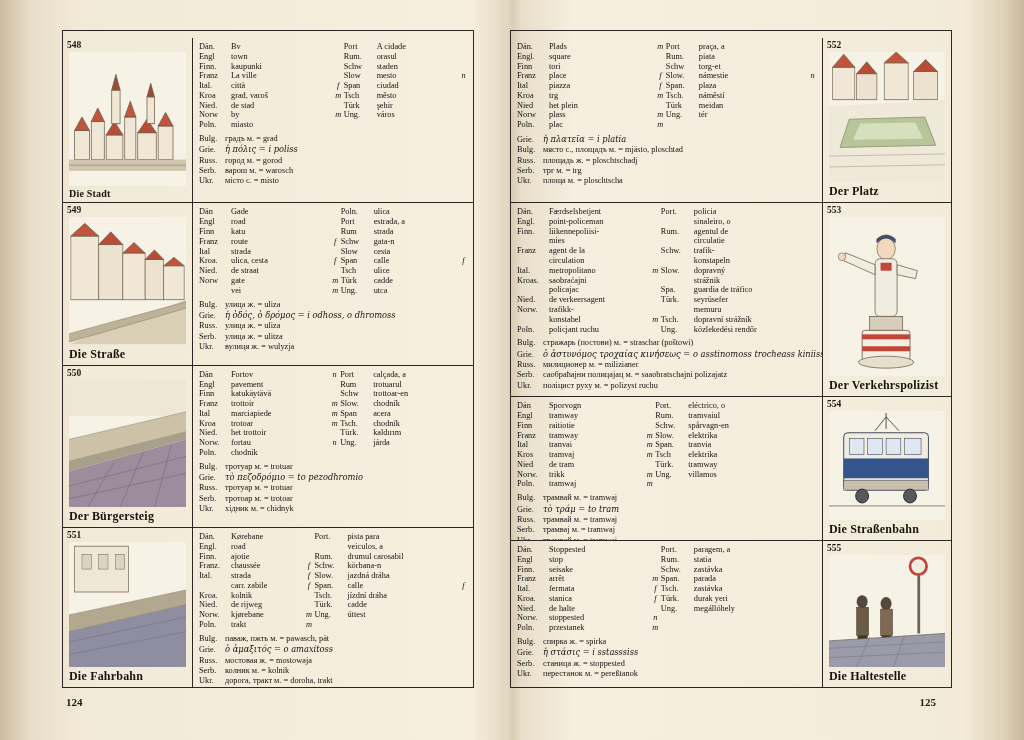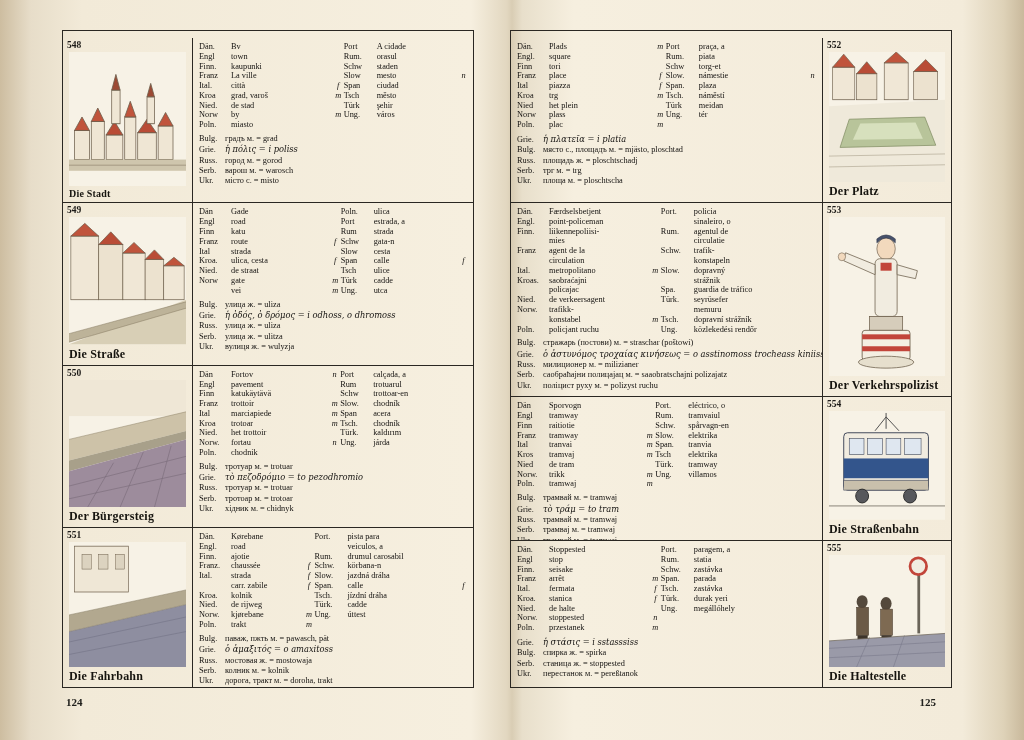--- a/index.html
+++ b/index.html
@@ -997,22 +997,22 @@
                     <td class="lang">Poln.</td>
                     <td>przestanek</td>
                     <td class="g">m</td>
                     <td class="lang2"></td>
                     <td></td>
                     <td class="g2"></td>
                   </tr>
             </tbody>
               </table>
             <div class="cyr">
+              <div><span class="lab">Bulg.</span><span>спирка ж. = spirka</span></div>
               <div><span class="lab">Grie.</span><span class="gk">ἡ στάσις = i sstasssiss</span></div>
-              <div><span class="lab">Bulg.</span><span>спирка ж. = spirka</span></div>
               <div><span class="lab">Serb.</span><span>станица ж. = stoppested</span></div>
               <div><span class="lab">Ukr.</span><span>перестанок м. = pereßtanok</span></div>
             </div>
           </div>
           <div class="cell-pic" style="border-right:none;flex:0 0 128px">
             <div class="num">555</div>
             <div class="art">
               <svg viewBox="0 0 126 120" width="100%" height="100%" preserveAspectRatio="none">
                 <rect width="126" height="120" fill="#f7f2e6"></rect>
                 <rect x="96" y="6" width="3" height="78" fill="#6a6458"></rect>

